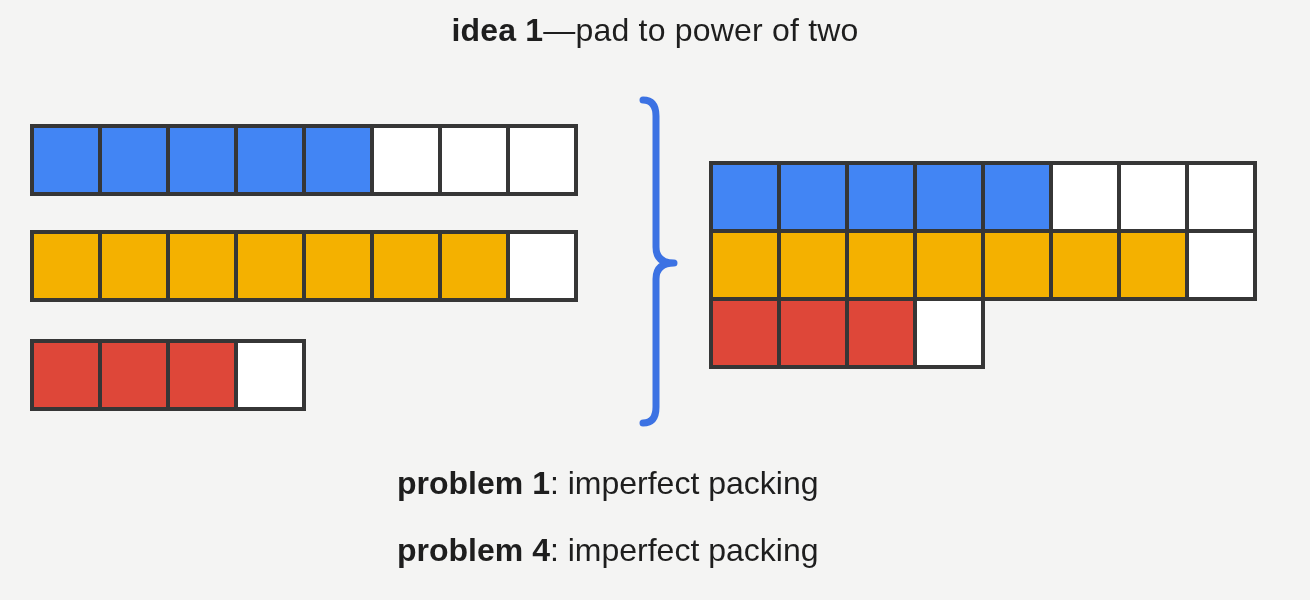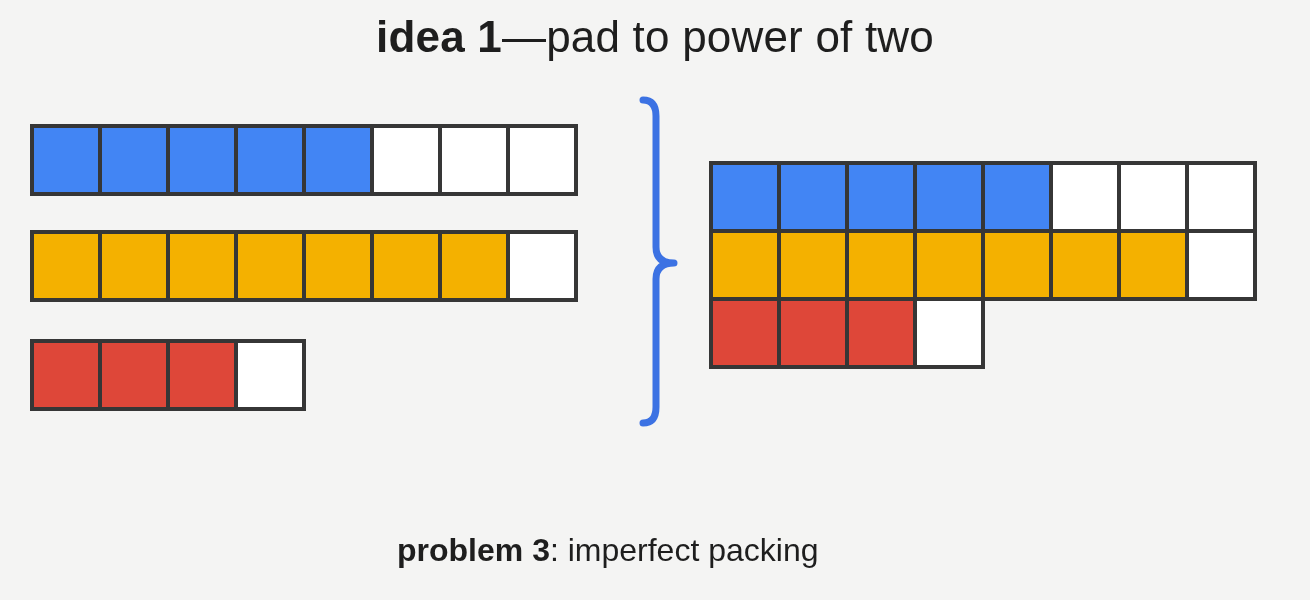--- a/index.html
+++ b/index.html
@@ -10,21 +10,21 @@
     overflow: hidden;
   }
   #canvas {
     position: relative;
     width: 1310px; height: 600px;
   }
   .title {
     position: absolute;
     left: 0; right: 0; top: 12px;
     text-align: center;
-    font-size: 44px;
+    font-size: 32px;
     color: #1E1E1E;
     letter-spacing: 0.2px;
   }
   .title b { font-weight: 700; }
   .bar {
     position: absolute;
     display: flex;
     gap: 4px;
     padding: 4px;
     background: #363636;
@@ -118,17 +118,20 @@
       <div class="cell" style="background: rgb(244, 177, 0);"></div>
       <div class="cell" style="background: rgb(255, 255, 255);"></div>
     </div>
   <div class="bar" id="packed-bar-3" style="background: rgb(54, 54, 54);">
       <div class="cell" style="background: rgb(222, 71, 57);"></div>
       <div class="cell" style="background: rgb(222, 71, 57);"></div>
       <div class="cell" style="background: rgb(222, 71, 57);"></div>
       <div class="cell" style="background: rgb(255, 255, 255);"></div>
     </div>
 
+  <div class="problem" id="problem-1">
+    <b>problem 1</b><span>: imperfect packing</span>
+  </div>
   <div class="problem" id="problem-2">
-    <b>problem 3</b><span>: imperfect packing</span>
+    <b>problem 4</b><span>: imperfect packing</span>
   </div>
 
 </div>
 
 </body></html>

